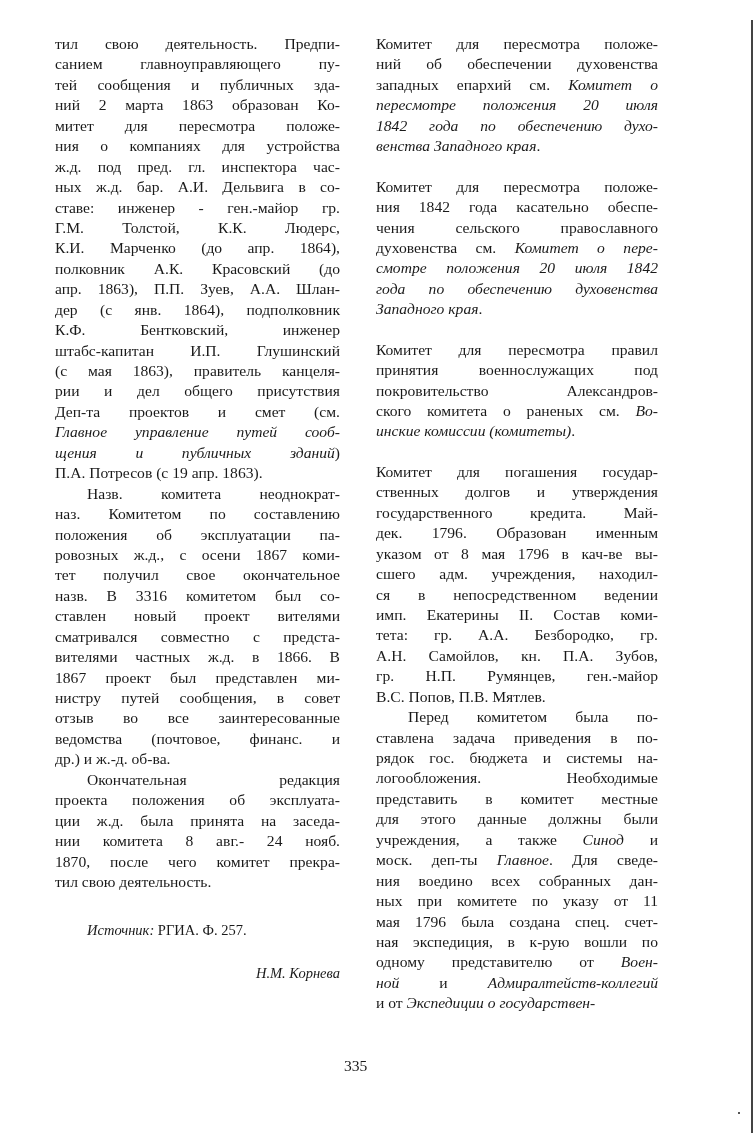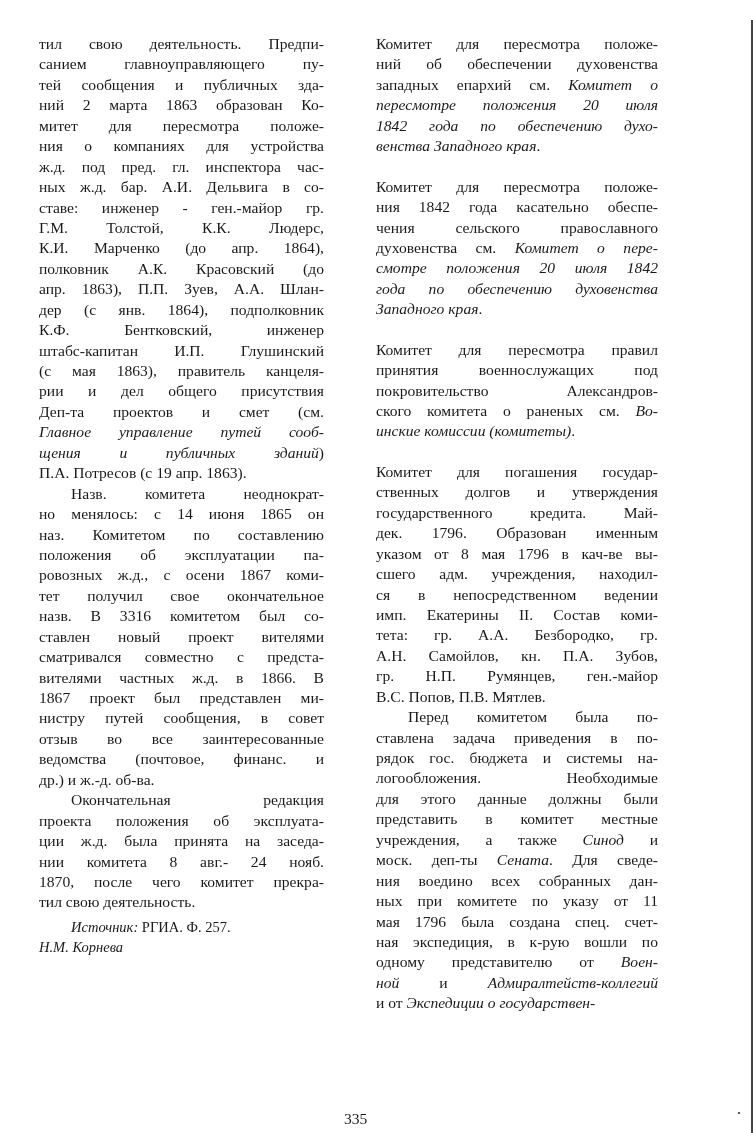--- a/index.html
+++ b/index.html
@@ -1,30 +1,30 @@
 <!DOCTYPE html>
 <html><head>
 <meta charset="utf-8">
 <style>
   html, body { margin: 0; padding: 0; background: #ffffff; }
   body { width: 753px; height: 1133px; position: relative; overflow: hidden;
          font-family: "Liberation Serif", "DejaVu Serif", serif; color: #1a1a1a; }
   .col { position: absolute; top: 34px; font-size: 15.6px; line-height: 20.45px;
          text-align: justify; }
-  .col-left { left: 39px; width: 285px; }
+  .col-left { left: 55px; width: 285px; }
   .col-right { left: 376px; width: 282px; }
   .line { display: block; white-space: nowrap; text-align: justify; text-align-last: justify; height: 20.45px; }
   .line.last { text-align-last: left; }
   .indent { padding-left: 32px; }
   .b { font-weight: normal; }
   .i { font-style: italic; }
   .gap { height: 20px; }
-  .source { margin-top: 4px; padding-left: 32px; font-size: 14.5px; }
-  .author { margin-top: 0; text-align: left; font-size: 14.5px; font-style: italic; }
-  .page-number { position: absolute; top: 1110px; left: 344px; font-size: 15.6px; text-align: center; }
+  .source { margin-top: 28px; padding-left: 32px; font-size: 14.5px; }
+  .author { margin-top: 22px; text-align: right; font-size: 14.5px; font-style: italic; }
+  .page-number { position: absolute; top: 1057px; left: 344px; font-size: 15.6px; text-align: center; }
   .border-line { position: absolute; left: 751px; top: 20px; width: 1.5px; height: 1113px; background: #444; }
   .speck { position: absolute; width: 2px; height: 2px; background: #555; }
 </style>
 </head>
 <body>
 
 <div class="col col-left" id="left-col">
     <div>
       <span class="line"><span>тил свою деятельность. Предпи-</span></span>
       <span class="line"><span>санием главноуправляющего пу-</span></span>
@@ -44,21 +44,20 @@
       <span class="line"><span>штабс-капитан И.П. Глушинский</span></span>
       <span class="line"><span>(с мая 1863), правитель канцеля-</span></span>
       <span class="line"><span>рии и дел общего присутствия</span></span>
       <span class="line"><span>Деп-та проектов и смет (см.</span></span>
       <span class="line"><span class="i">Главное управление путей сооб-</span></span>
       <span class="line"><span class="i">щения и публичных зданий</span><span>)</span></span>
       <span class="line last"><span>П.А. Потресов (с 19 апр. 1863).</span></span>
     </div>
     <div>
       <span class="line indent"><span>Назв. комитета неоднократ-</span></span>
-      <span class="line"><span>но менялось: с 14 июня 1865 он</span></span>
       <span class="line"><span>наз. Комитетом по составлению</span></span>
       <span class="line"><span>положения об эксплуатации па-</span></span>
       <span class="line"><span>ровозных ж.д., с осени 1867 коми-</span></span>
       <span class="line"><span>тет получил свое окончательное</span></span>
       <span class="line"><span>назв. В 3316 комитетом был со-</span></span>
       <span class="line"><span>ставлен новый проект вителями</span></span>
       <span class="line"><span>сматривался совместно с предста-</span></span>
       <span class="line"><span>вителями частных ж.д. в 1866. В</span></span>
       <span class="line"><span>1867 проект был представлен ми-</span></span>
       <span class="line"><span>нистру путей сообщения, в совет</span></span>
@@ -124,24 +123,24 @@
         <span class="line"><span>тета: гр. А.А. Безбородко, гр.</span></span>
         <span class="line"><span>А.Н. Самойлов, кн. П.А. Зубов,</span></span>
         <span class="line"><span>гр. Н.П. Румянцев, ген.-майор</span></span>
         <span class="line last"><span>В.С. Попов, П.В. Мятлев.</span></span>
       </div>
       <div>
         <span class="line indent"><span>Перед комитетом была по-</span></span>
         <span class="line"><span>ставлена задача приведения в по-</span></span>
         <span class="line"><span>рядок гос. бюджета и системы на-</span></span>
         <span class="line"><span>логообложения. Необходимые</span></span>
+        <span class="line"><span>представить в комитет местные</span></span>
         <span class="line"><span>для этого данные должны были</span></span>
-        <span class="line"><span>представить в комитет местные</span></span>
         <span class="line"><span>учреждения, а также </span><span class="i">Синод</span><span> и</span></span>
-        <span class="line"><span>моск. деп-ты </span><span class="i">Сената</span><span>. Для сведе-</span></span>
+        <span class="line"><span>моск. деп-ты </span><span class="i">Главное</span><span>. Для сведе-</span></span>
         <span class="line"><span>ния воедино всех собранных дан-</span></span>
         <span class="line"><span>ных при комитете по указу от 11</span></span>
         <span class="line"><span>мая 1796 была создана спец. счет-</span></span>
         <span class="line"><span>ная экспедиция, в к-рую вошли по</span></span>
         <span class="line"><span>одному представителю от </span><span class="i">Воен-</span></span>
         <span class="line"><span class="i">ной</span><span> и </span><span class="i">Адмиралтейств-коллегий</span></span>
         <span class="line last"><span>и от </span><span class="i">Экспедиции о государствен-</span></span>
       </div>
     </div>
   </div>

